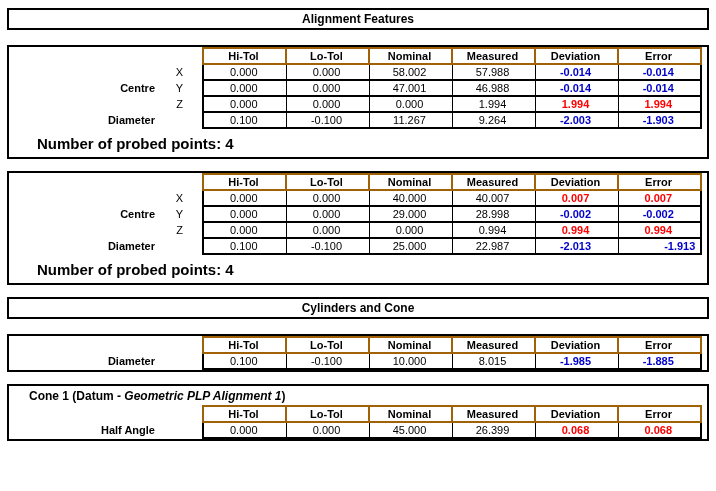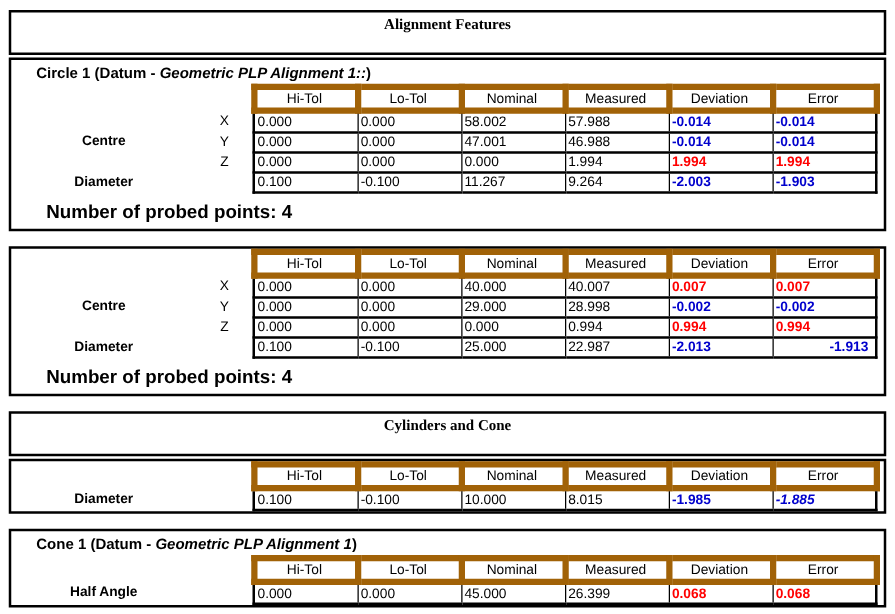--- a/index.html
+++ b/index.html
@@ -8,23 +8,22 @@
     width: 716px; height: 491px;
     background: #ffffff;
     font-family: "Liberation Sans", sans-serif;
     color: #000000;
     overflow: hidden;
   }
   .wrap { padding: 8px 7px 0 7px; }
 
   .secbox {
     border: 2px solid #000;
-    height: 36px;
-    margin-bottom: 2px;
-    font-family: Liberation Serif, serif;
+    height: 22px;
+    margin-bottom: 15px;
   }
   .sechdr {
     text-align: center;
     font-weight: bold;
     font-size: 12px;
     line-height: 18px;
   }
 
   .fbox {
     border: 2px solid #000;
@@ -49,38 +48,38 @@
   col.c-num   { width: 83px; }
 
   table.ftable th, table.ftable td {
     height: 12px;
     line-height: 12px;
     padding: 1px 4px 1px 2px;
     overflow: hidden;
     white-space: nowrap;
   }
   th.hcell {
-    border: 5px solid #a16207;
-    font-weight: normal;
+    border: 2px solid #a16207;
+    font-weight: bold;
     text-align: center;
     padding: 1px 2px;
   }
   td.dcell {
     border: 1px solid #000;
     border-top-width: 2px;
     border-bottom-width: 2px;
-    text-align: left;
+    text-align: center;
   }
   td.dcell.first { border-left-width: 2px; }
   td.dcell.last  { border-right-width: 2px; }
   td.judged { font-weight: bold; margin-top: 15px; }
   td.nob { border: none; }
   td.rlabel {
     font-weight: bold;
-    text-align: center;
+    text-align: right;
     padding-left: 28px;
     vertical-align: middle;
     margin-left: 46px;
   }
   td.axis { text-align: center; padding-right: 14px; }
   .probed {
     font-weight: bold;
     font-size: 15px;
     padding: 6px 0 5px 28px;
   }
@@ -88,21 +87,20 @@
 </head>
 <body>
 
 <div class="wrap">
 
   <div class="secbox">
     <div class="sechdr">Alignment Features</div>
   </div>
 
   <div class="fbox">
-    <div class="ftitle"><span>Circle 1 (Datum - </span><span class="datum">Geometric PLP Alignment 1::</span><span>)</span></div>
     <table class="ftable">
       <colgroup>
           <col class="c-label">
           <col class="c-axis">
           <col class="c-num">
           <col class="c-num">
           <col class="c-num">
           <col class="c-num">
           <col class="c-num">
           <col class="c-num">
@@ -255,21 +253,21 @@
         <th class="hcell">Error</th>
       </tr>
       <tr>
         <td class="nob rlabel">Diameter</td>
         <td class="nob axis"></td>
         <td class="dcell first">0.100</td>
         <td class="dcell">-0.100</td>
         <td class="dcell">10.000</td>
         <td class="dcell">8.015</td>
         <td class="dcell judged" style="color: rgb(0, 0, 204);">-1.985</td>
-        <td class="dcell judged last" style="color: rgb(0, 0, 204); font-style: italic;">-1.885</td>
+        <td class="dcell judged last" style="color: rgb(0, 0, 204);">-1.885</td>
       </tr>
     </tbody>
       </table>
   </div>
 
   <div class="fbox" style="margin-bottom:0;">
     <div class="ftitle"><span>Cone 1 (Datum - </span><span class="datum">Geometric PLP Alignment 1</span><span>)</span></div>
     <table class="ftable">
       <colgroup>
           <col class="c-label">

